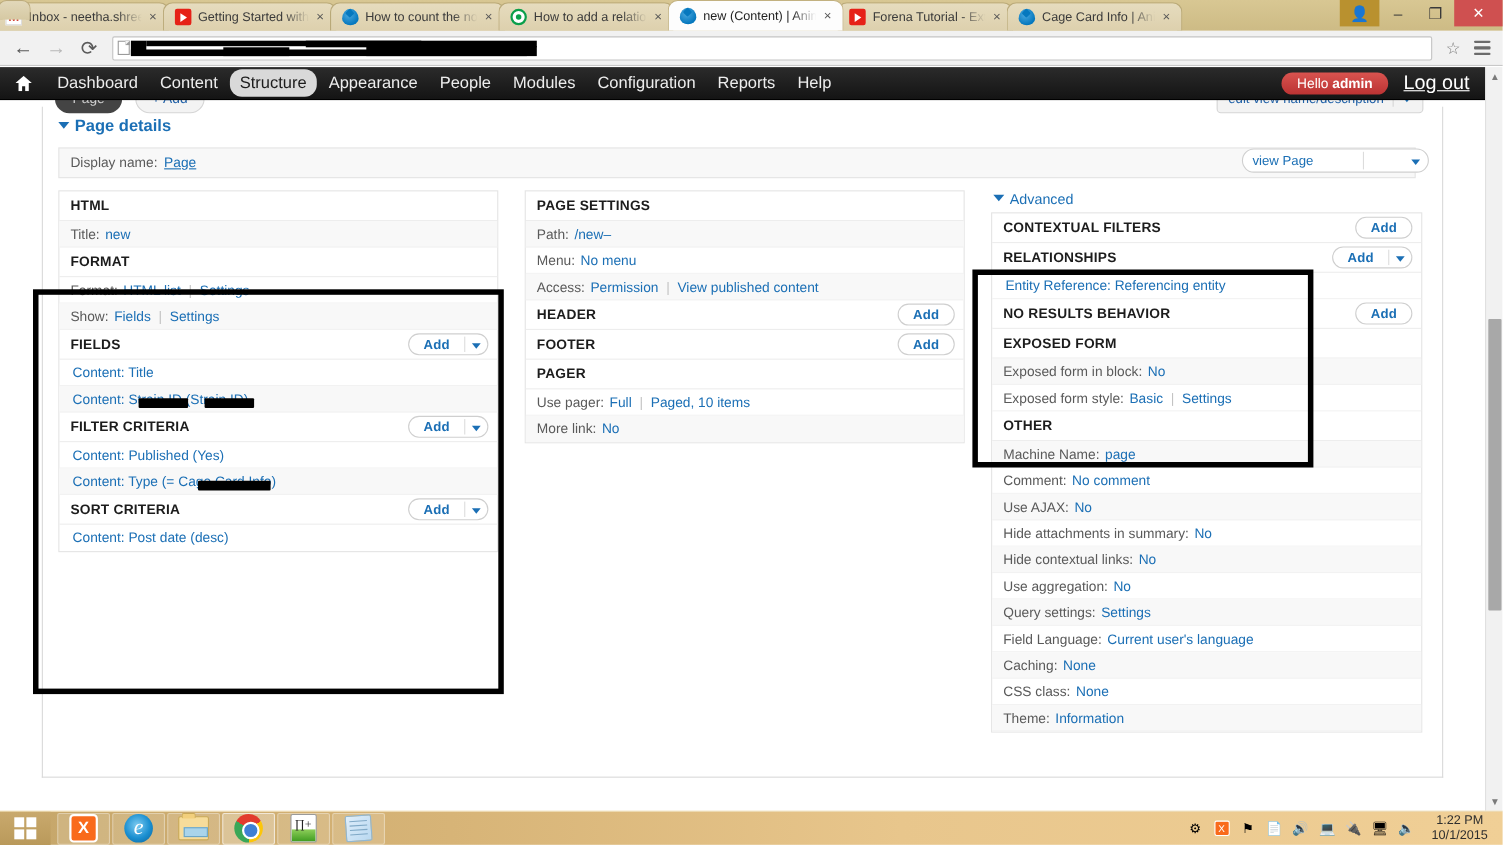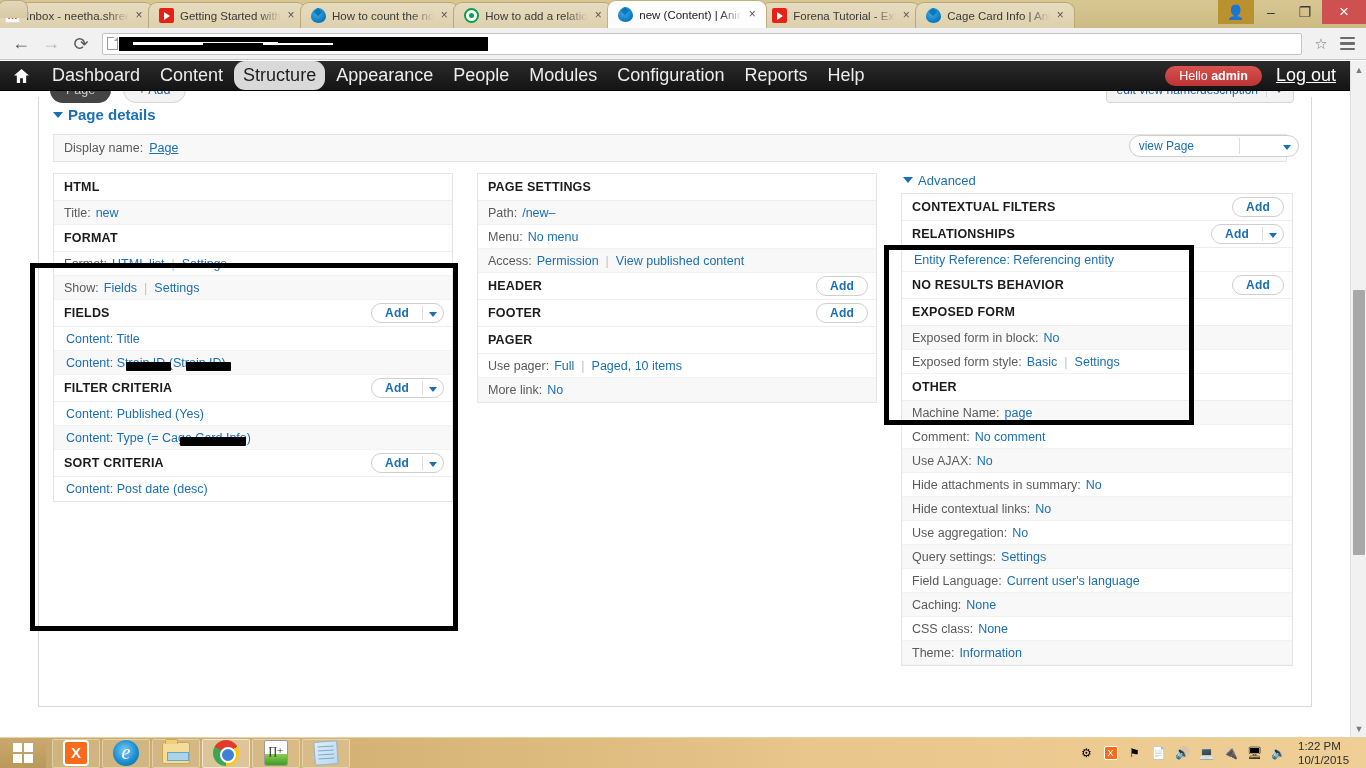--- a/index.html
+++ b/index.html
@@ -106,21 +106,21 @@
   #viewport { position:absolute; top:61px; left:0; width:1366px; height:676px; background:#fff; overflow:hidden;}
 
   
   .admin-toolbar {
     position:absolute; top:0; left:0; width:1350px; height:30px;
     background: linear-gradient(#2b2b2b,#141414);
     display:flex; align-items:center; z-index:50;
     border-bottom:1px solid #000;
   }
   .at-home { width:42px; display:flex; align-items:center; justify-content:center; color:#fff; }
-  .at-item { color:#ededed; font-size:18px; padding:4px 9px; margin:0 1px; white-space:nowrap; }
+  .at-item { color:#ededed; font-size:15px; padding:4px 9px; margin:0 1px; white-space:nowrap; }
   .at-item.active { background:#d9d9d9; color:#1c1c1c; border-radius:11px; font-weight:normal; }
   .at-right { margin-left:auto; display:flex; align-items:center; padding-right:14px; }
   .hello-pill { background: linear-gradient(#d9534f,#b33); color:#fff; font-size:12.5px;
                 border-radius:12px; padding:3px 14px; margin-right:14px; }
   .hello-pill b { font-weight:bold; }
   .at-logout { color:#fff; font-size:18px;text-decoration:underline; }
 
   
   .hidden-tabs { position:absolute; top:16px; left:50px; display:flex; gap:12px; z-index:10; }
   .ht-page { background:#444; color:#cfcfcf; font-size:12.5px; padding:6px 16px; border-radius:14px;}
@@ -223,21 +223,21 @@
   .winlogo i{display:block;background:#fff;}
   .tbitem {
     width:48px;height:29px;margin-left:2px;
     display:flex;align-items:center;justify-content:center;
     border:1px solid rgba(255,255,255,.35); border-radius:2px;
     background: rgba(255,255,255,.14);
   }
   .tbitem.run { background: rgba(255,255,255,.28); border-color:rgba(255,255,255,.6); }
   .tray { margin-left:auto; display:flex; align-items:center; gap:7px; padding-right:10px; }
   .tray .ti { width:17px;height:17px;display:flex;align-items:center;justify-content:center;font-size:12px;}
-  .clock { color:#2e2e2e; font-size:11.5px; line-height:14px; padding-left:4px; min-width:62px;}
+  .clock { text-align:center; color:#2e2e2e; font-size:11.5px; line-height:14px; padding-left:4px; min-width:62px;}
 
   
   .ic { position:relative; display:block; }
   .ic-xampp { width:26px;height:26px;background:#f96a1b;border-radius:4px;position:relative;border:2px solid #fff;}
   .ic-xampp::after{content:"X";position:absolute;inset:0;color:#fff;font-size:15px;font-weight:bold;
     text-align:center;line-height:22px;font-family:"Liberation Sans",sans-serif;}
   .ic-ie { width:26px;height:26px;border-radius:50%;
     background: radial-gradient(circle at 45% 40%, #7ecbf0 0%, #1a8fd1 55%, #0b5f94 100%);
     position:relative; }
   .ic-ie::after{content:"e";position:absolute;inset:0;color:#fff;font-size:20px;font-style:italic;

